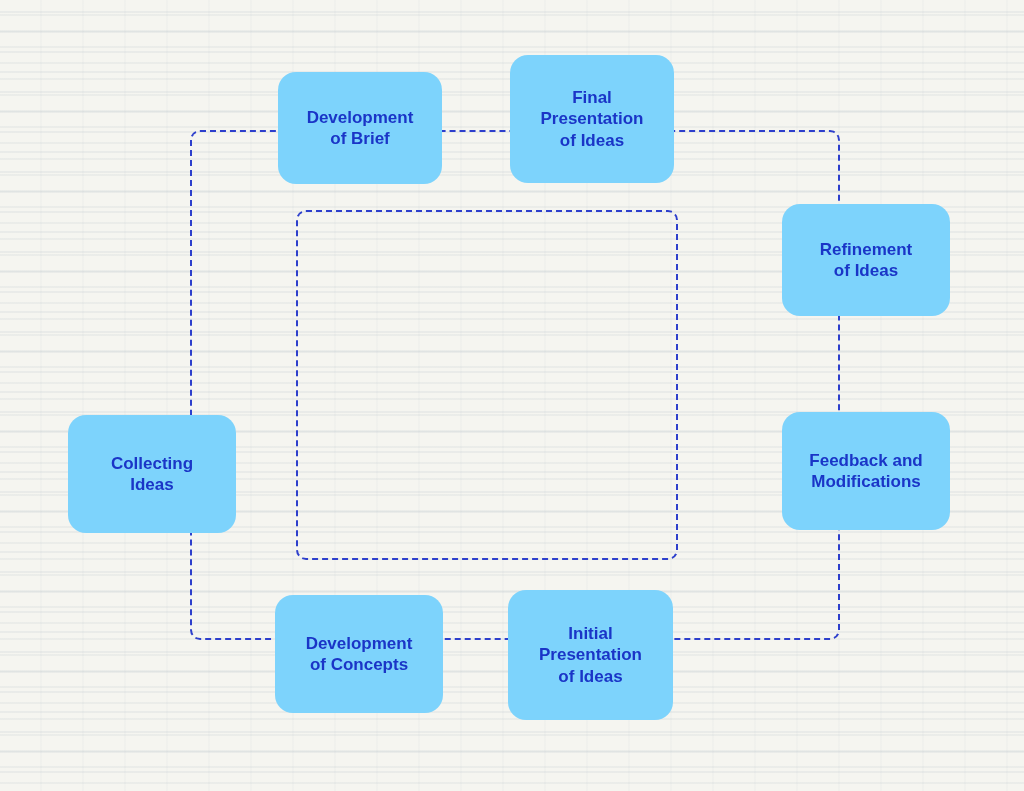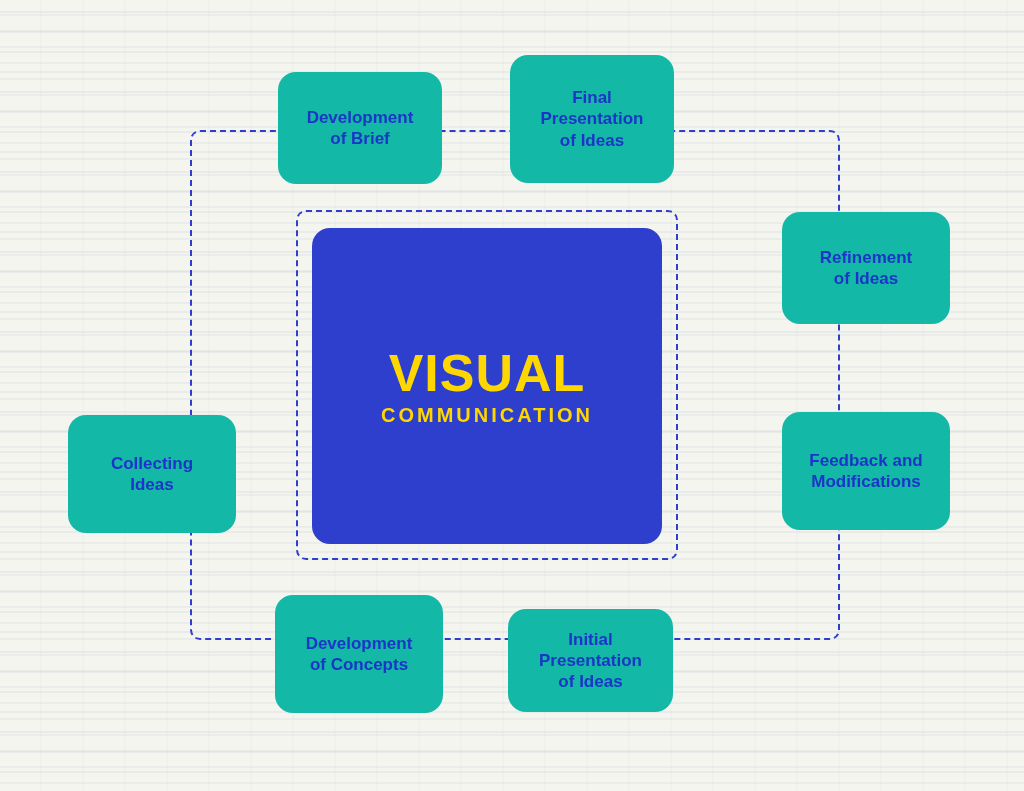--- a/index.html
+++ b/index.html
@@ -45,21 +45,21 @@
 
     .diagram-container {
       position: relative;
       width: 1024px;
       height: 791px;
     }
 
     
     .card {
       position: absolute;
-      background: #14b8a6;
+      background: #7dd3fc;
       border-radius: 18px;
       display: flex;
       align-items: center;
       justify-content: center;
       text-align: center;
       padding: 14px 16px;
     }
 
     .card-text {
       color: #1a35c7;
@@ -115,47 +115,43 @@
   </style>
 </head>
 <body>
 
 <div class="diagram-container">
 
   <div class="dashed-outer" style="top: 130px; left: 190px; width: 650px; height: 510px;"></div>
 
   <div class="dashed-inner" style="top: 210px; left: 296px; width: 382px; height: 350px;"></div>
 
-  <div class="center-box" style="top: 228px; left: 312px; width: 350px; height: 316px;">
-    <div class="center-visual">VISUAL</div>
-    <div class="center-communication">COMMUNICATION</div>
-  </div>
 
   <div class="card" style="top: 72px; left: 278px; width: 164px; height: 112px;">
     <div class="card-text">Development<br>of Brief</div>
   </div>
 
   <div class="card" style="top: 55px; left: 510px; width: 164px; height: 128px;">
     <div class="card-text">Final<br>Presentation<br>of Ideas</div>
   </div>
 
 
-  <div class="card" style="top: 212px; left: 782px; width: 168px; height: 112px;">
+  <div class="card" style="top: 204px; left: 782px; width: 168px; height: 112px;">
     <div class="card-text">Refinement<br>of Ideas</div>
   </div>
 
   <div class="card" style="top: 412px; left: 782px; width: 168px; height: 118px;">
     <div class="card-text">Feedback and<br>Modifications</div>
   </div>
 
   <div class="card" style="top: 415px; left: 68px; width: 168px; height: 118px;">
     <div class="card-text">Collecting<br>Ideas</div>
   </div>
 
   <div class="card" style="top: 595px; left: 275px; width: 168px; height: 118px;">
     <div class="card-text">Development<br>of Concepts</div>
   </div>
 
-  <div class="card" style="top: 590px; left: 508px; width: 165px; height: 103px; margin-top: 19px;">
+  <div class="card" style="top: 590px; left: 508px; width: 165px; height: 130px;">
     <div class="card-text">Initial<br>Presentation<br>of Ideas</div>
   </div>
 
 </div>
 
 </body></html>

